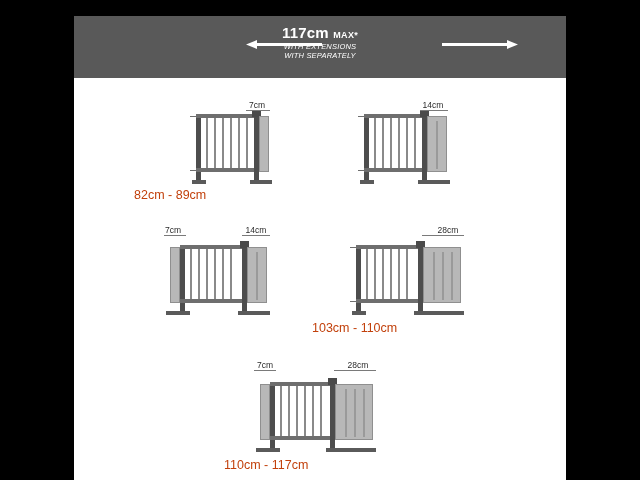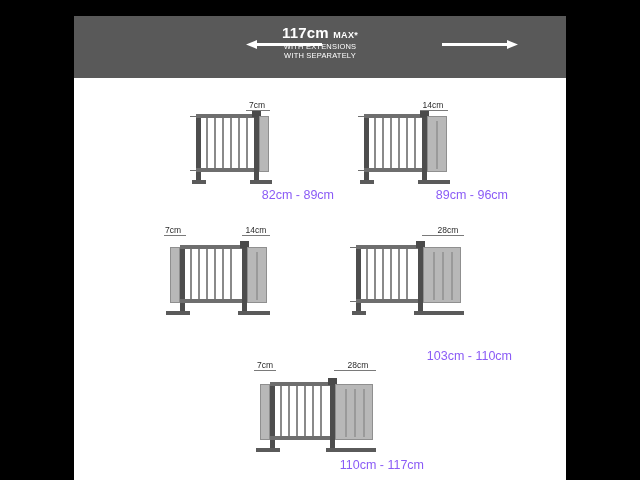--- a/index.html
+++ b/index.html
@@ -8,30 +8,30 @@
   .stage{position:relative;width:640px;height:480px;background:#000;}
   .sheet{position:absolute;left:74px;top:16px;width:492px;height:480px;background:#ffffff;}
 
   
   .banner{position:absolute;left:0;top:0;width:492px;height:62px;background:#595959;}
   .banner-inner{position:relative;width:100%;height:100%;}
   .hdr-title{position:absolute;left:0;top:8px;width:492px;text-align:center;color:#fff;
     font-size:15px;font-weight:bold;letter-spacing:.2px;}
   .hdr-title .max{font-size:9px;font-weight:bold;letter-spacing:.3px;}
   .hdr-sub{position:absolute;left:0;top:26px;width:492px;text-align:center;color:#fff;
-    font-size:7.5px;line-height:9px;letter-spacing:.2px;}
+    font-size:7.5px;line-height:9px;letter-spacing:.2px;font-style:italic;}
   .arrow-row{position:absolute;left:0;top:20px;width:492px;height:16px;}
   .arrow{position:absolute;top:4px;height:7px;}
   .arrow svg{display:block;}
 
   
   .row{position:absolute;left:0;width:492px;}
   .cell{position:absolute;}
   .fig{position:relative;}
-  .caption{position:absolute;width:200px;text-align:right;font-size:12.5px;color:#8b5cf6;}
+  .caption{position:absolute;width:200px;text-align:left;font-size:12.5px;color:#c2410c;}
   .frame-l{position:absolute;background:#4d4d4d;}
   .frame-r{position:absolute;background:#4d4d4d;}
   .rail{position:absolute;background:#6e6e6e;}
   .bar{position:absolute;background:#8a8a8a;width:2px;}
   .ext{position:absolute;background:#b8b8b8;border:1px solid #8f8f8f;box-sizing:border-box;}
   .ext-bar{position:absolute;background:#9a9a9a;width:2px;}
   .foot{position:absolute;background:#5a5a5a;height:4px;}
   .latch{position:absolute;background:#4a4a4a;}
   .tick{position:absolute;background:#6e6e6e;}
   .lbl{position:absolute;font-size:8.5px;color:#2b2b2b;text-align:center;}
@@ -117,21 +117,20 @@
           <div class="latch" style="left:68px;top:6px;width:9px;height:7px;"></div>
           <div class="ext" style="left:75px;top:12px;width:20px;height:56px;">
             <div class="ext-bar" style="left:8px;top:4px;height:48px;"></div>
           </div>
           <div class="foot" style="left:8px;top:76px;width:14px;"></div>
           <div class="foot" style="left:66px;top:76px;width:32px;"></div>
           <div class="tick" style="left:6px;top:12px;width:7px;height:1px;"></div>
           <div class="tick" style="left:6px;top:66px;width:7px;height:1px;"></div>
           <div class="dim-line" style="left:68px;top:6px;width:28px;"></div>
         </div>
-        <div class="caption" style="left:-38px;top:92px;">89cm - 96cm</div>
       </div>
     </div>
 
     <div class="row" style="top:205px;height:125px;">
 
       <div class="cell" style="left:80px;top:0;width:140px;height:125px;">
         <div class="fig" style="position:absolute;left:8px;top:12px;width:126px;height:84px;">
           <div class="lbl" style="left:-4px;top:-8px;width:30px;">7cm</div>
           <div class="lbl" style="left:76px;top:-8px;width:36px;">14cm</div>
 
@@ -175,21 +174,21 @@
             <div class="ext-bar" style="left:9px;top:4px;height:48px;"></div>
             <div class="ext-bar" style="left:18px;top:4px;height:48px;"></div>
             <div class="ext-bar" style="left:27px;top:4px;height:48px;"></div>
           </div>
           <div class="foot" style="left:8px;top:78px;width:14px;"></div>
           <div class="foot" style="left:70px;top:78px;width:50px;"></div>
           <div class="tick" style="left:6px;top:14px;width:7px;height:1px;"></div>
           <div class="tick" style="left:6px;top:68px;width:7px;height:1px;"></div>
           <div class="dim-line" style="left:78px;top:2px;width:42px;"></div>
         </div>
-        <div class="caption" style="left:-24px;top:100px;margin-top:28px;">103cm - 110cm</div>
+        <div class="caption" style="left:-24px;top:100px;">103cm - 110cm</div>
       </div>
     </div>
 
     <div class="row" style="top:340px;height:125px;">
       <div class="cell" style="left:170px;top:0;width:160px;height:125px;">
         <div class="fig" style="position:absolute;left:8px;top:14px;width:146px;height:84px;">
           <div class="lbl" style="left:-2px;top:-10px;width:30px;">7cm</div>
           <div class="lbl" style="left:88px;top:-10px;width:36px;">28cm</div>
           <div class="ext" style="left:8px;top:14px;width:10px;height:56px;"></div>
           <div class="frame-l" style="left:18px;top:12px;width:5px;height:68px;"></div>

